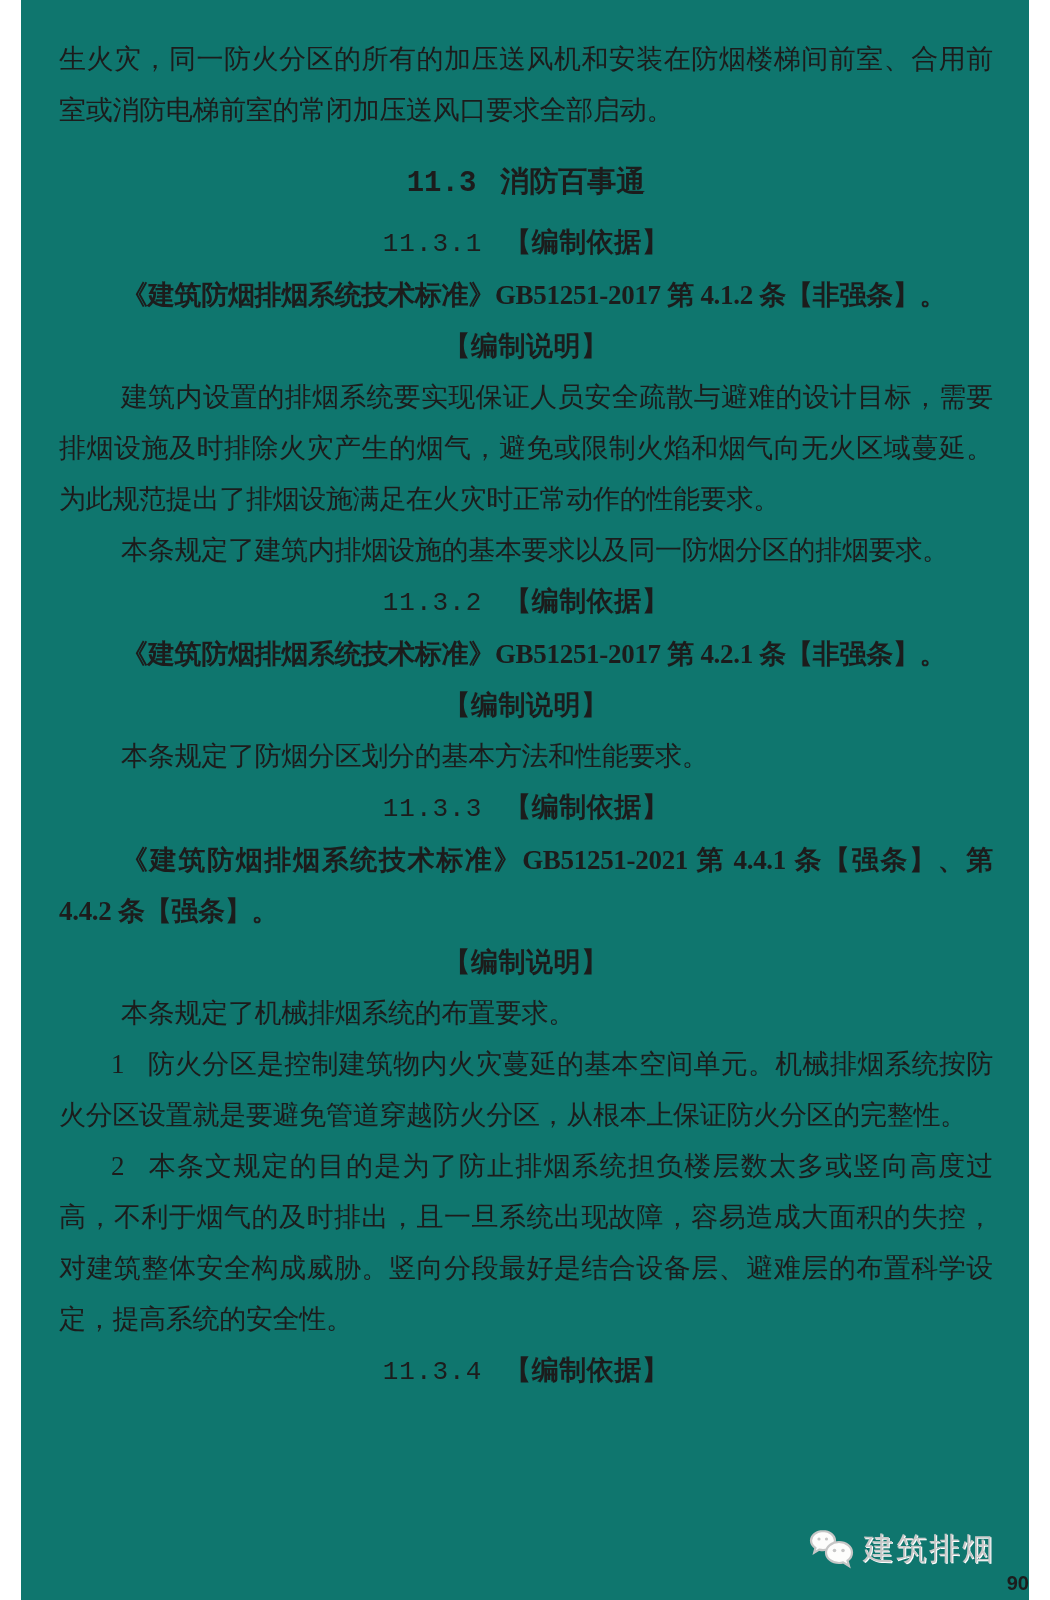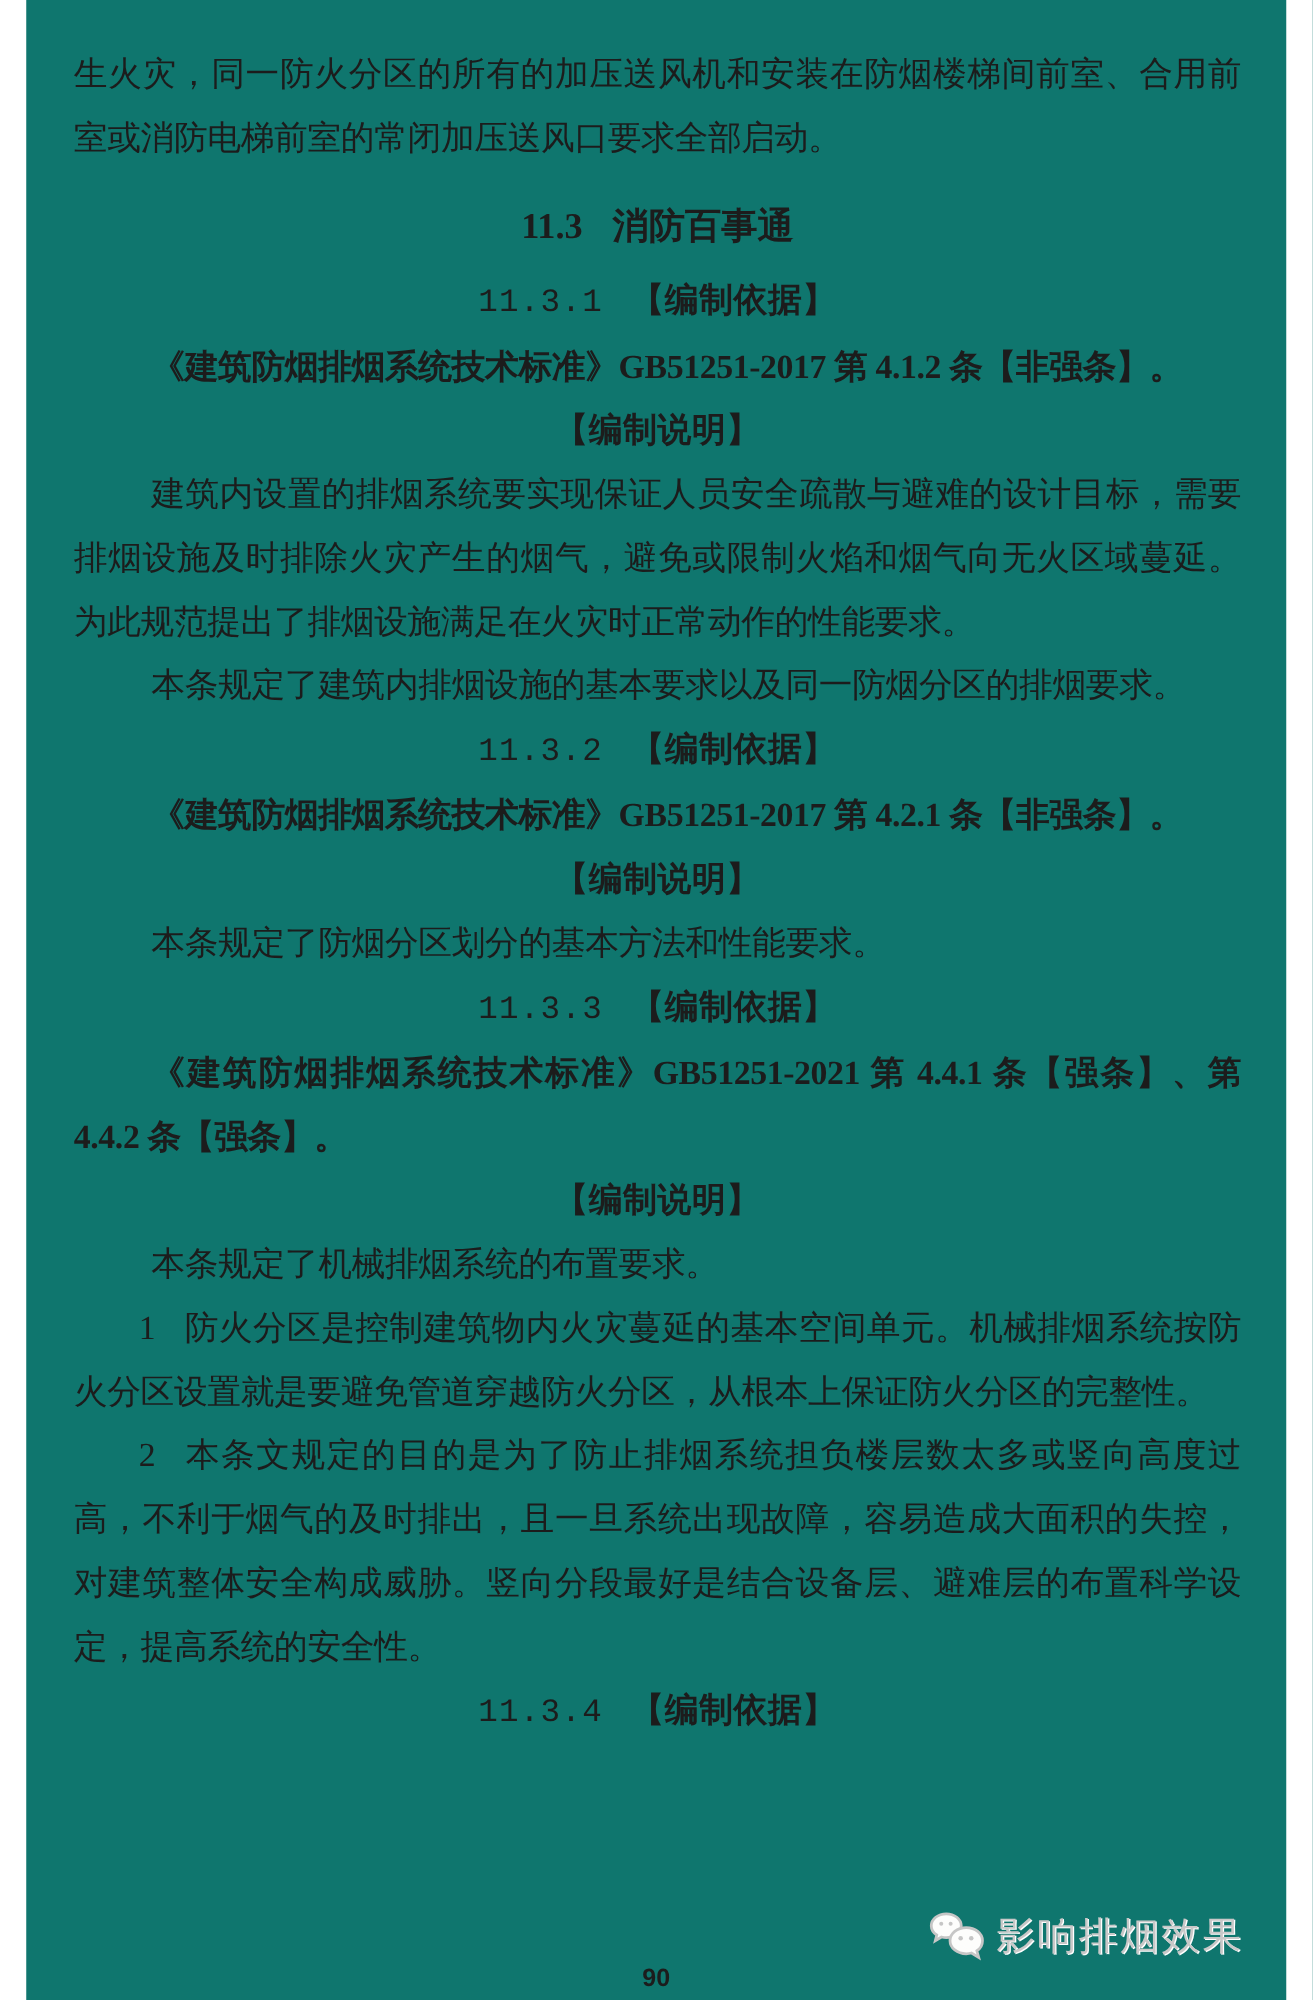--- a/index.html
+++ b/index.html
@@ -28,21 +28,21 @@
   .indent { text-indent: 2.3em; }
   .ref { font-weight: 700; }
   .section-heading {
     margin: 20px 0 8px 0;
     font-size: 29px;
     line-height: 51px;
     font-weight: 700;
     text-align: center;
   }
   .section-heading .sec-num {
-    font-family: Liberation Serif, serif;
+    font-family: Liberation Mono, monospace;
     margin-right: 24px;
   }
   .subhead {
     margin: 0;
     font-size: 27px;
     line-height: 51px;
     text-align: center;
   }
   .subhead .sub-num {
     font-family: "Liberation Mono", "DejaVu Sans Mono", monospace;
@@ -74,21 +74,21 @@
     font-size: 31px;
     letter-spacing: 2px;
     text-shadow: 1px 1px 0 #ffffff;
     user-select: none;
   }
   .watermark svg { display: block; }
   .page-number {
     position: absolute;
     top: 1570px;
     left: 0; right: 0;
-    text-align: center;
+    text-align: right;
     font-family: "Liberation Sans", "DejaVu Sans", sans-serif;
     font-weight: 700;
     font-size: 20px;
     line-height: 26px;
   }
 </style>
 </head>
 <body>
 
 <div class="page">
@@ -141,17 +141,17 @@
           <path d="M 31 14 C 23.8 14 18 18.7 18 24.5 C 18 30.3 23.8 35 31 35 C 32.5 35 33.9 34.8 35.2 34.4 L 41 38 L 39.5 32.6 C 42.4 30.7 44 27.8 44 24.5 C 44 18.7 38.2 14 31 14 Z"></path>
         </g>
         <g fill="#c6c6c6">
           <circle cx="11" cy="11" r="1.6"></circle>
           <circle cx="18.5" cy="11" r="1.6"></circle>
           <circle cx="26.5" cy="22.5" r="1.8"></circle>
           <circle cx="35" cy="22.5" r="1.8"></circle>
         </g>
       </svg>
     </span>
-    <span>影响排烟效果</span>
+    <span>建筑排烟</span>
   </div>
 
   <div class="page-number">90</div>
 </div>
 
 </body></html>

